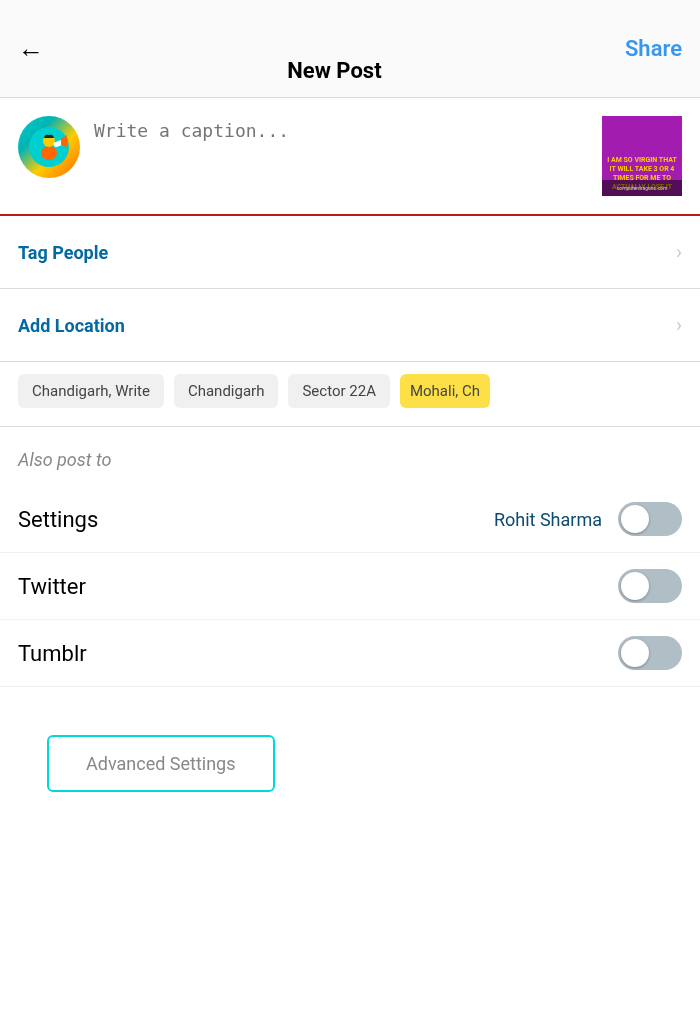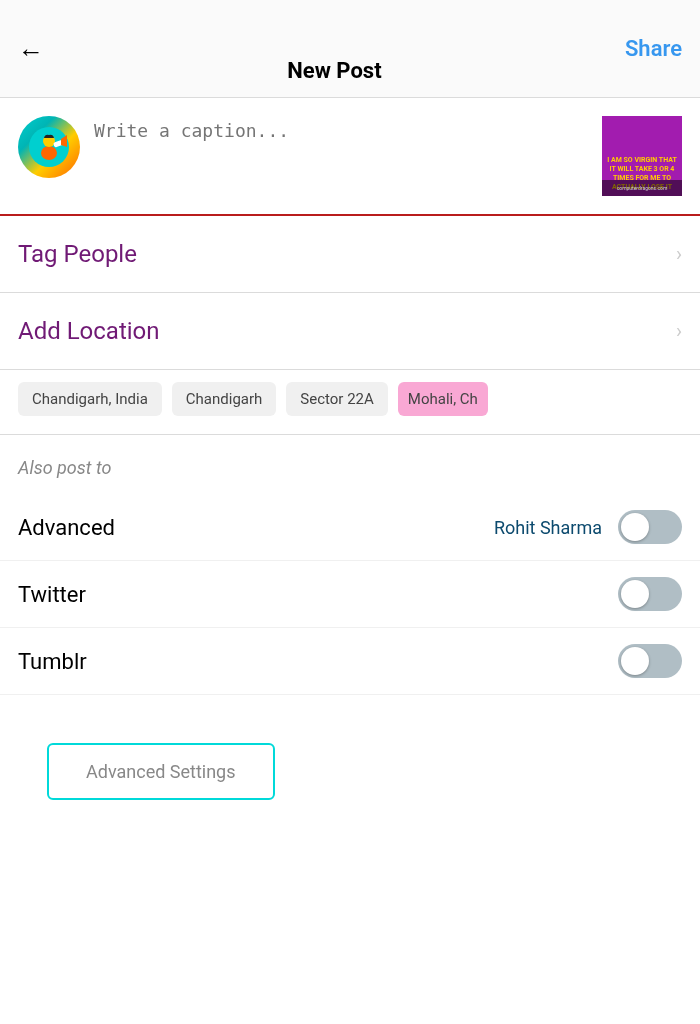--- a/index.html
+++ b/index.html
@@ -111,23 +111,23 @@
     
     .section-item {
       padding: 24px 18px;
       border-bottom: 1px solid #dbdbdb;
       display: flex;
       align-items: center;
       justify-content: space-between;
       cursor: pointer;
     }
     .section-label {
-      font-size: 24px;
-      font-weight: 400;
-      color: #701a75;
+      font-size: 18px;
+      font-weight: 700;
+      color: #0369a1;
     }
     .chevron-right {
       color: #ccc;
       font-size: 20px;
     }
 
     
     .location-chips {
       padding: 12px 18px 18px 18px;
       display: flex;
@@ -138,21 +138,21 @@
     .chip {
       background: #f0f0f0;
       border-radius: 6px;
       padding: 8px 14px;
       font-size: 15px;
       color: #444;
       white-space: nowrap;
       flex-shrink: 0;
     }
     .chip-clipped {
-      background: #f9a8d4;
+      background: #fde047;
       border-radius: 6px;
       padding: 8px 10px;
       font-size: 15px;
       color: #444;
       white-space: nowrap;
       flex-shrink: 0;
       max-width: 90px;
       overflow: hidden;
       text-overflow: clip;
     }
@@ -265,32 +265,32 @@
   <span class="section-label">Tag People</span>
   <span class="chevron-right">›</span>
 </div>
 
 <div class="section-item">
   <span class="section-label">Add Location</span>
   <span class="chevron-right">›</span>
 </div>
 
 <div class="location-chips">
-  <div class="chip">Chandigarh, India</div>
+  <div class="chip">Chandigarh, Write</div>
   <div class="chip">Chandigarh</div>
   <div class="chip">Sector 22A</div>
   <div class="chip-clipped">Mohali, Ch</div>
 </div>
 
 <div class="also-post-section">
   <div class="also-post-title">Also post to</div>
 </div>
 
 <div class="social-row">
-  <span class="social-name">Advanced</span>
+  <span class="social-name">Settings</span>
   <div class="social-right">
     <span class="social-account">Rohit Sharma</span>
     <div class="toggle">
       <div class="toggle-knob"></div>
     </div>
   </div>
 </div>
 
 <div class="social-row">
   <span class="social-name">Twitter</span>

